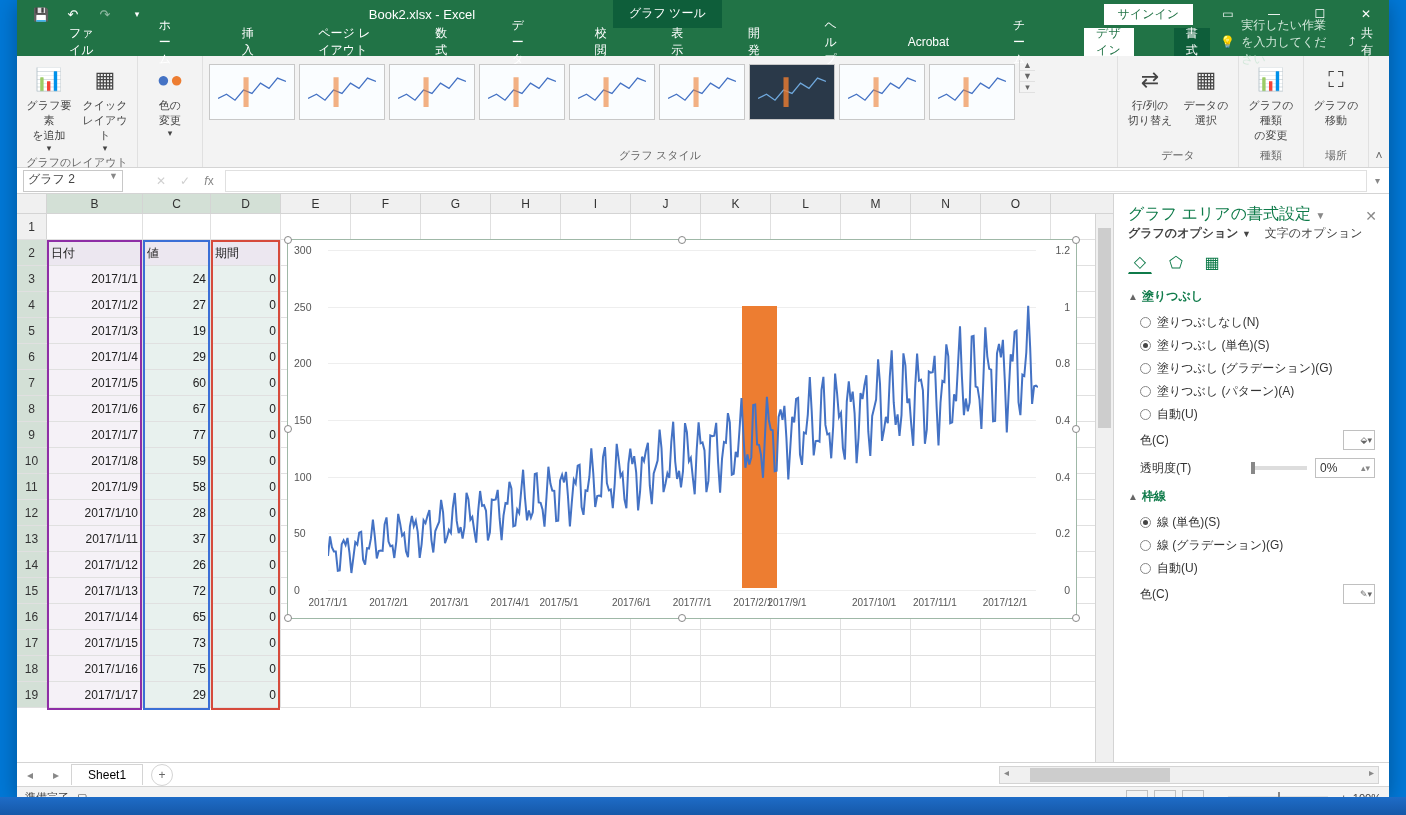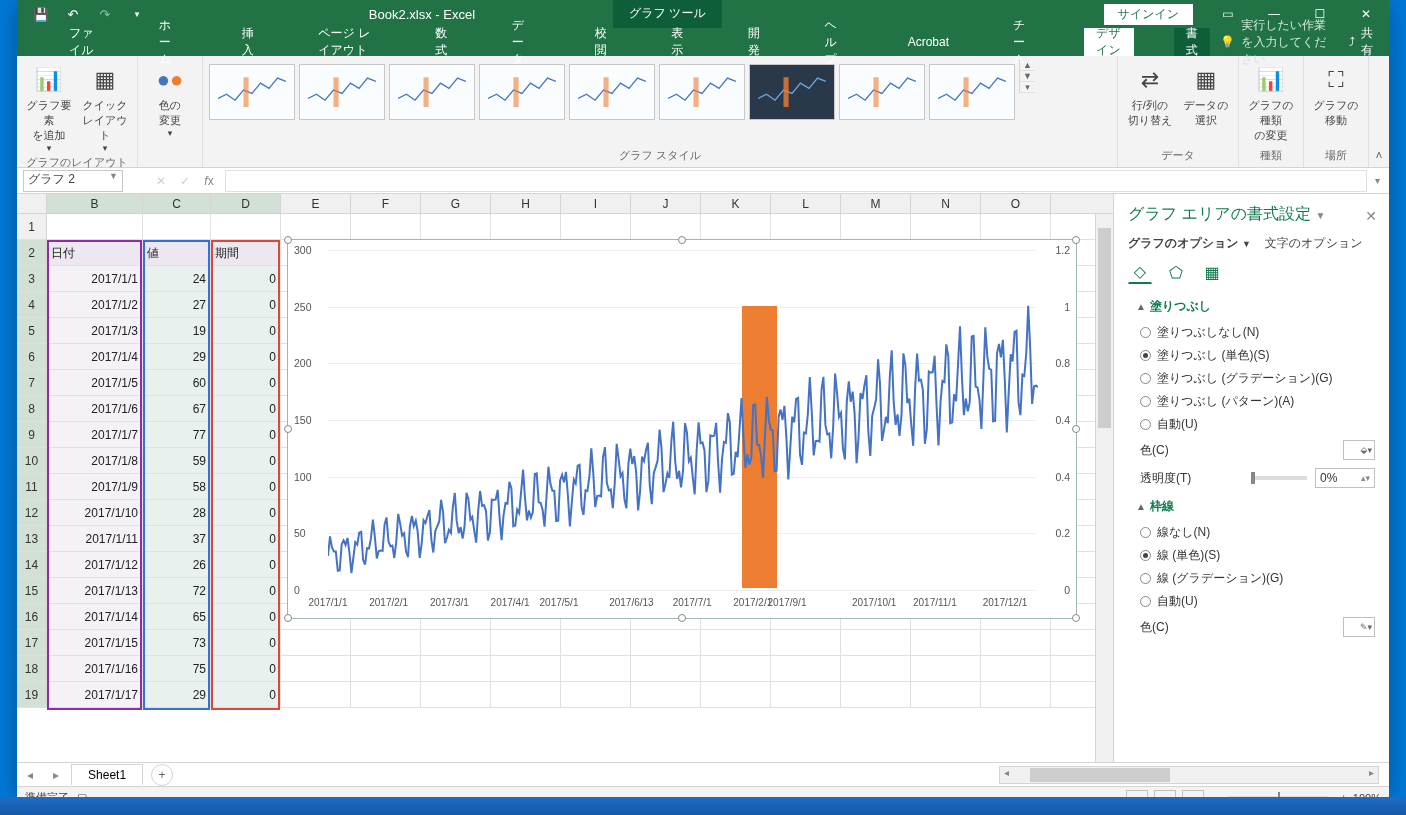--- a/index.html
+++ b/index.html
@@ -67,26 +67,26 @@
   .chart-bar { position: absolute; width: 4px; background: #ed7d31; bottom: 30px; }
   
   .sheettabs { height: 24px; border-top: 1px solid #d4d4d4; background: #fff; display: flex; align-items: center; font-size: 12px; }
   .sheettabs .nav { padding: 0 10px; color: #888; }
   .sheet-tab { padding: 3px 16px; border: 1px solid #d4d4d4; border-bottom: none; background: #fff; margin-left: 2px; }
   .add-sheet { width: 22px; height: 22px; border: 1px solid #d4d4d4; border-radius: 50%; text-align: center; line-height: 20px; margin-left: 8px; color: #666; }
   .hscroll { height: 18px; width: 380px; margin-left: auto; margin-right: 10px; background: #f0f0f0; border: 1px solid #d4d4d4; position: relative; }
   .hscroll-thumb { position: absolute; left: 30px; width: 140px; top: 1px; bottom: 1px; background: #cdcdcd; }
   
   .format-pane { width: 276px; border-left: 1px solid #d4d4d4; background: #fff; padding: 10px 14px; font-size: 12px; color: #333; position: relative; }
-  .pane-title { color: #0f7b4a; font-size: 16px; margin-bottom: 10px; }
+  .pane-title { color: #0f7b4a; font-size: 16px; }
   .pane-close { position: absolute; right: 12px; top: 14px; color: #888; font-size: 14px; }
   .pane-tabs { display: flex; gap: 14px; font-size: 12px; color: #444; margin-bottom: 8px; }
   .pane-icons { display: flex; gap: 12px; margin: 8px 0 14px; }
   .pane-ico { width: 24px; height: 24px; border: 1px solid transparent; display: flex; align-items: center; justify-content: center; color: #0f7b4a; font-size: 16px; }
-  .pane-section { font-size: 12px; color: #0f7b4a; margin: 6px 8px; font-weight: bold; }
+  .pane-section { font-size: 12px; color: #0f7b4a; margin: 6px 0; font-weight: bold; }
   .pane-arrow { color: #666; margin-right: 4px; font-size: 10px; }
   .radio-row { display: flex; align-items: center; gap: 6px; padding: 3px 0 3px 12px; font-size: 12px; }
   .radio { width: 11px; height: 11px; border: 1px solid #888; border-radius: 50%; display: inline-block; position: relative; }
   .radio.checked::after { content:""; position:absolute; inset:2px; background:#444; border-radius:50%; }
   .field-row { display: flex; align-items: center; gap: 8px; padding: 4px 0 4px 12px; }
   .field-row .lbl { flex: 1; }
   .color-swatch { width: 32px; height: 20px; border: 1px solid #c0c0c0; display: flex; align-items: center; justify-content: flex-end; padding-right: 2px; font-size: 9px; color: #666; }
   .slider { width: 56px; height: 4px; background: #ddd; position: relative; }
   .slider::before { content:""; position:absolute; left:0; top:-4px; width:4px; height:12px; background:#888; }
   .pct-box { width: 60px; height: 20px; border: 1px solid #c0c0c0; padding: 0 4px; display:flex; align-items:center; }
@@ -676,21 +676,21 @@
             <div class="chart-y2label" style="top: 236.667px; text-align: right;">0.4</div>
             <div class="chart-y2label" style="top: 180px;">0.4</div>
             <div class="chart-y2label" style="top: 123.333px;">0.8</div>
             <div class="chart-y2label" style="top: 66.6667px;">1</div>
             <div class="chart-y2label" style="top: 10px;">1.2</div>
             <div class="chart-xlabel" style="left: 40px;">2017/1/1</div>
             <div class="chart-xlabel" style="left: 100.684px;">2017/2/1</div>
             <div class="chart-xlabel" style="left: 161.368px;">2017/3/1</div>
             <div class="chart-xlabel" style="left: 222.051px;">2017/4/1</div>
             <div class="chart-xlabel" style="left: 271px;">2017/5/1</div>
-            <div class="chart-xlabel" style="left: 343.419px;">2017/6/13</div>
+            <div class="chart-xlabel" style="left: 343.419px;">2017/6/1</div>
             <div class="chart-xlabel" style="left: 404.103px;">2017/7/1</div>
             <div class="chart-xlabel" style="left: 464.786px;">2017/2/1</div>
             <div class="chart-xlabel" style="left: 499px;">2017/9/1</div>
             <div class="chart-xlabel" style="left: 586.154px;">2017/10/1</div>
             <div class="chart-xlabel" style="left: 646.838px;">2017/11/1</div>
             <div class="chart-xlabel" style="left: 717px;">2017/12/1</div>
             <div class="chart-bar" style="left: 454.167px; height: 282.2px;"></div>
             <div class="chart-bar" style="left: 457.007px; height: 282.2px;"></div>
             <div class="chart-bar" style="left: 459.847px; height: 282.2px;"></div>
             <div class="chart-bar" style="left: 462.687px; height: 282.2px;"></div>
@@ -753,24 +753,20 @@
       <div class="field-row">
         <span class="lbl">透明度(T)</span>
         <div class="slider"></div>
         <div class="pct-box">
             <span>0%</span>
             <span style="margin-left:auto;font-size:9px;color:#888">▴▾</span>
           </div>
       </div>
       <div class="pane-section"><span class="pane-arrow">▲</span><span>枠線</span></div>
       <div class="radio-row">
-          <span class="radio"></span>
-          <span>線なし(N)</span>
-        </div>
-      <div class="radio-row">
           <span class="radio checked"></span>
           <span>線 (単色)(S)</span>
         </div>
       <div class="radio-row">
           <span class="radio"></span>
           <span>線 (グラデーション)(G)</span>
         </div>
       <div class="radio-row">
           <span class="radio"></span>
           <span>自動(U)</span>

